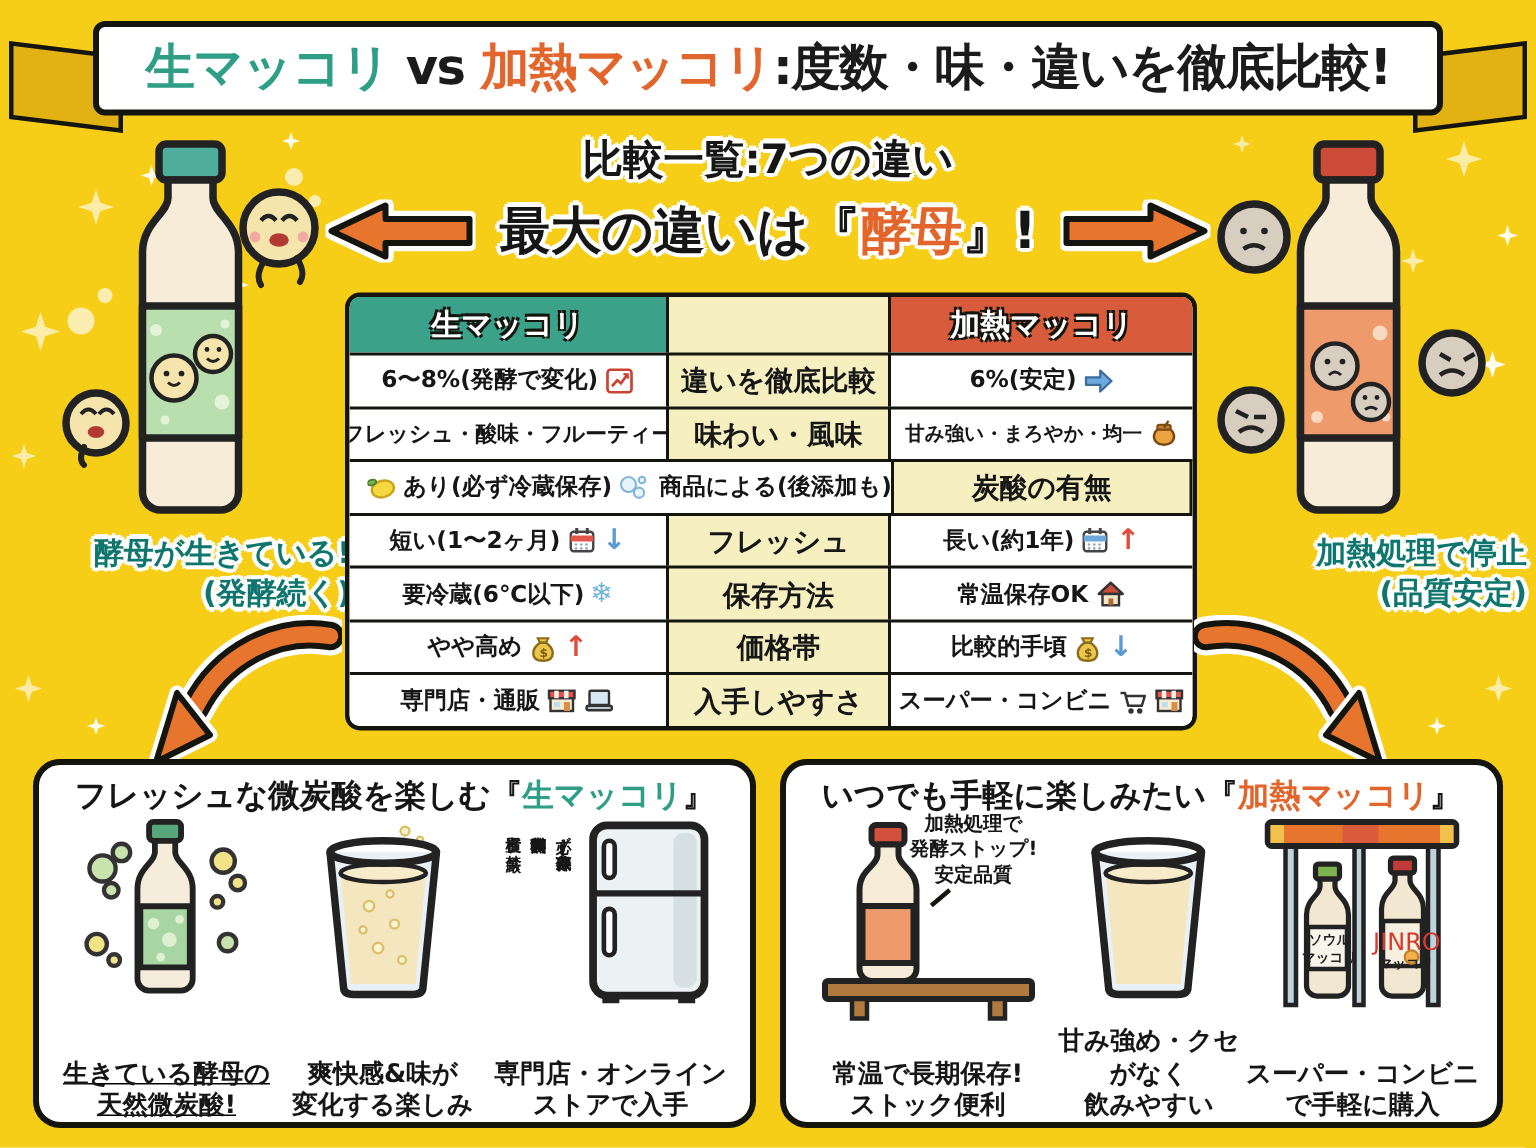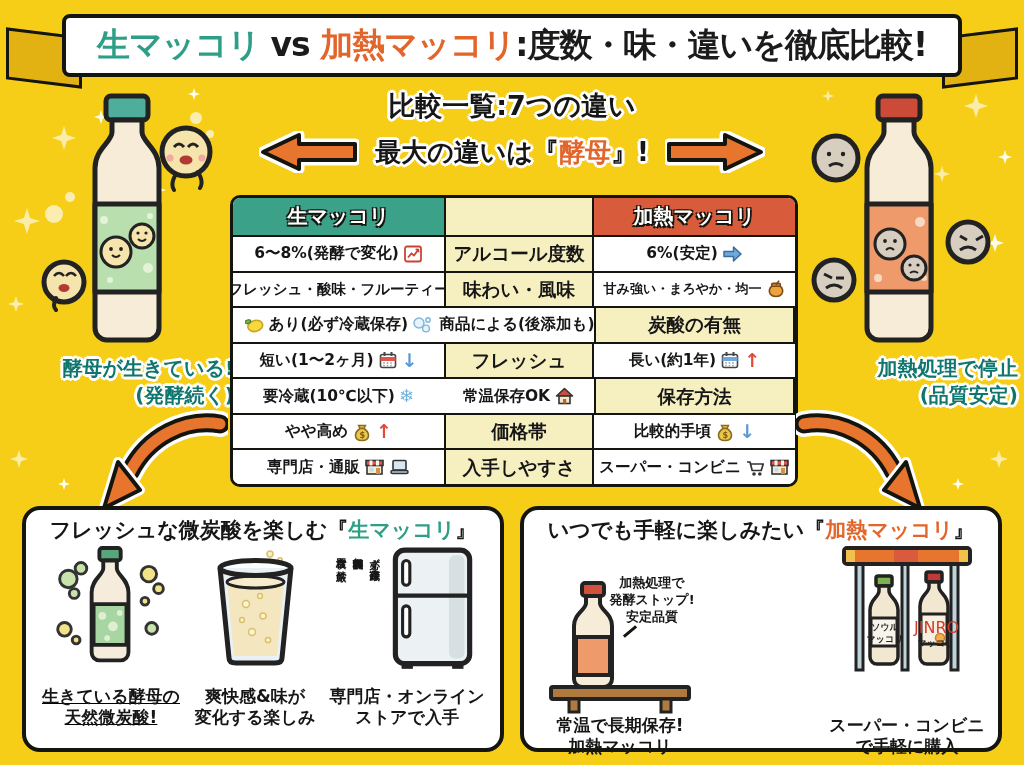--- a/index.html
+++ b/index.html
@@ -16,21 +16,21 @@
   .tail-r{right:6px;transform:skewY(-7deg);}
   .banner{position:absolute;left:62px;top:14px;width:900px;height:63px;background:#FFFFFF;border:4px solid #15150f;border-radius:8px;display:flex;align-items:center;justify-content:center;box-sizing:border-box;}
   .banner .t{font-size:33px;font-weight:800;letter-spacing:-1px;color:#1b1b1b;white-space:nowrap;}
   .c-teal{color:#2E9F86;}
   .c-orange{color:#E2662B;}
 
   
   .ow{text-shadow:-2px -2px 0 #fff,2px -2px 0 #fff,-2px 2px 0 #fff,2px 2px 0 #fff,0 -3px 0 #fff,0 3px 0 #fff,-3px 0 0 #fff,3px 0 0 #fff;}
   .sub1{position:absolute;left:0;right:0;top:88px;text-align:center;font-size:27px;font-weight:800;color:#161616;}
   .sub2{position:absolute;left:0;right:0;top:131px;display:flex;align-items:center;justify-content:center;gap:16px;}
-  .sub2 .txt{font-size:26px;font-weight:800;color:#161616;white-space:nowrap;}
+  .sub2 .txt{font-size:34px;font-weight:800;color:#161616;white-space:nowrap;}
 
   
   .bottle-big{position:absolute;width:200px;height:262px;}
   .side-note{position:absolute;top:355px;text-align:right;font-size:20px;font-weight:800;color:#0f766e;white-space:pre-line;line-height:1.35;}
 
   
   .cmp{position:absolute;left:230px;top:195px;width:568px;height:292px;background:#fff;border:3.5px solid #15150f;border-radius:10px;box-sizing:border-box;display:grid;grid-template-columns:211px 150px 1fr;grid-template-rows:37px repeat(7,1fr);overflow:hidden;}
   .cell{display:flex;align-items:center;justify-content:center;gap:4px;border-top:2.5px solid #15150f;font-weight:700;font-size:15.5px;color:#161616;white-space:nowrap;background:#fff;}
   .cell.hd{border-top:none;font-size:20px;font-weight:800;color:#fff;text-shadow:-1.5px -1.5px 0 #15150f,1.5px -1.5px 0 #15150f,-1.5px 1.5px 0 #15150f,1.5px 1.5px 0 #15150f;}
   .hd.raw{background:#3BA189;}
@@ -42,21 +42,21 @@
   .ar.red{color:#E04B3A;}
   .ar.blue{color:#5B9BD5;}
   .snow{color:#6FB3DD;font-size:18px;font-weight:900;line-height:1;}
 
   
   .curve{position:absolute;top:410px;width:138px;height:102px;}
   .curve.l{left:90px;}
   .curve.r{left:796px;transform:scaleX(-1);}
 
   
-  .panel{position:absolute;top:506px;width:482px;height:246px;background:#fff;border:4px solid #15150f;border-radius:18px;box-sizing:border-box;padding:6px 10px 20px;display:flex;flex-direction:column;}
+  .panel{position:absolute;top:506px;width:482px;height:246px;background:#fff;border:4px solid #15150f;border-radius:18px;box-sizing:border-box;padding:6px 10px 0;display:flex;flex-direction:column;}
   .panel.left{left:22px;}
   .panel.right{left:520px;}
   .p-title{text-align:center;font-size:21px;font-weight:800;color:#161616;white-space:nowrap;}
   .p-body{display:flex;justify-content:space-between;flex:1;margin-top:2px;}
   .fig-col{display:flex;flex-direction:column;align-items:center;position:relative;}
   .caption{margin-top:auto;text-align:center;font-size:17px;font-weight:800;line-height:1.25;color:#161616;white-space:pre-line;}
   .vnote{writing-mode:vertical-rl;text-orientation:upright;font-size:10.5px;font-weight:800;color:#161616;line-height:1.6;height:122px;margin-top:4px;}
   .figpair{display:flex;align-items:flex-start;}
   .bench-note{position:absolute;right:-2px;top:-4px;width:112px;font-size:13px;font-weight:800;line-height:1.3;text-align:center;color:#161616;white-space:pre-line;}
   .pointer{display:block;width:16px;border-top:3px solid #15150f;transform:rotate(-40deg);margin:4px 0 0 26px;}
@@ -188,21 +188,21 @@
     <div class="cell hd heat">加熱マッコリ</div>
 
     <div class="cell">
       <span>6〜8%(発酵で変化)</span>
       <svg class="icon" width="20" height="20" viewBox="0 0 20 20">
           <rect x="2" y="2.5" width="16" height="15" rx="2" fill="#fff" stroke="#C94436" stroke-width="1.8"></rect>
           <polyline points="5,13.5 8.5,9.5 11,11.5 15,6" fill="none" stroke="#C94436" stroke-width="1.8"></polyline>
           <path d="M12.6 5.4 l2.8 0.2 0.2 2.8" fill="none" stroke="#C94436" stroke-width="1.6"></path>
         </svg>
     </div>
-    <div class="cell mid">アルコール度数</div>
+    <div class="cell mid">違いを徹底比較</div>
     <div class="cell">
       <span>6%(安定)</span>
       <svg class="icon" width="21" height="20" viewBox="0 0 21 20">
           <polygon points="2,7.5 11.5,7.5 11.5,3 19,10 11.5,17 11.5,12.5 2,12.5" fill="#6FA8DC" stroke="#3a6c9c" stroke-width="1.5" stroke-linejoin="round"></polygon>
         </svg>
     </div>
 
     <div class="cell" style="font-size:14.5px">フレッシュ・酸味・フルーティー</div>
     <div class="cell mid">味わい・風味</div>
     <div class="cell" style="font-size:13px">
@@ -271,32 +271,32 @@
             <circle cx="13" cy="13" r="0.9"></circle>
             <circle cx="6" cy="15.6" r="0.9"></circle>
             <circle cx="9.5" cy="15.6" r="0.9"></circle>
             <circle cx="13" cy="15.6" r="0.9"></circle>
           </g>
         </svg>
       <span class="ar red">↑</span>
     </div>
 
     <div class="cell">
-      <span>要冷蔵(10℃以下)</span>
+      <span>要冷蔵(6℃以下)</span>
       <span class="snow">❄</span>
     </div>
+    <div class="cell mid">保存方法</div>
     <div class="cell">
       <span>常温保存OK</span>
       <svg class="icon" width="21" height="20" viewBox="0 0 21 20">
           <polygon points="2.5,10 10.5,2.5 18.5,10" fill="#C94F3D" stroke="#333" stroke-width="1.6" stroke-linejoin="round"></polygon>
           <rect x="5" y="10" width="11" height="7.5" fill="#F3E6CB" stroke="#333" stroke-width="1.6"></rect>
           <rect x="9" y="13" width="3.2" height="4.5" fill="#A9692F"></rect>
         </svg>
     </div>
-    <div class="cell mid">保存方法</div>
 
     <div class="cell">
       <span>やや高め</span>
       <svg class="icon" width="20" height="20" viewBox="0 0 20 20">
           <polygon points="8,6.5 12,6.5 13.5,3.5 6.5,3.5" fill="#EBC64C" stroke="#8a6d1b" stroke-width="1.4"></polygon>
           <path d="M8 6.5 q-4.5 3 -4.5 7 q0 5 6.5 5 q6.5 0 6.5 -5 q0 -4 -4.5 -7 z" fill="#EBC64C" stroke="#8a6d1b" stroke-width="1.6"></path>
           <text x="7.6" y="16" font-size="8" font-weight="bold" fill="#7a5c10">$</text>
         </svg>
       <span class="ar red">↑</span>
     </div>
@@ -428,36 +428,46 @@
         </div>
         <div class="caption">専門店・オンライン
 ストアで入手</div>
       </div>
     </div>
   </div>
 
   <div class="panel right">
     <div class="p-title"><span>いつでも手軽に楽しみたい『</span><span class="c-orange">加熱マッコリ</span><span>』</span></div>
     <div class="p-body">
-      <div class="fig-col" style="width:172px;margin-top:33px;">
+      <div class="fig-col" style="width:172px;">
         <div class="bench-note"><span>加熱処理で
 発酵ストップ!
 安定品質</span><span class="pointer"></span></div>
         <svg width="150" height="134" viewBox="0 0 150 134" style="margin-top:2px;">
           <g stroke="#222" stroke-linejoin="round">
             <rect x="37" y="2" width="22" height="13" rx="3" fill="#D1513D" stroke-width="4"></rect>
             <path d="M41 15 h14 v7 c0 7 12 10 12 23 v53 a8 8 0 0 1 -8 8 h-22 a8 8 0 0 1 -8 -8 v-53 c0 -13 12 -16 12 -23 z" fill="#F6ECD8" stroke-width="4"></path>
             <rect x="31" y="56" width="34" height="38" fill="#EE9A6B" stroke-width="4"></rect>
           </g>
           <rect x="6" y="106" width="138" height="12" rx="2" fill="#B07A3F" stroke="#222" stroke-width="4"></rect>
           <rect x="24" y="118" width="10" height="13" fill="#B07A3F" stroke="#222" stroke-width="3"></rect>
           <rect x="116" y="118" width="10" height="13" fill="#B07A3F" stroke="#222" stroke-width="3"></rect>
         </svg>
         <div class="caption">常温で長期保存!
-加熱マッコリ</div>
+ストック便利</div>
+      </div>
+      <div class="fig-col" style="width:128px;">
+        <svg width="95" height="122" viewBox="0 0 95 122">
+          <path d="M12 22 L21 112 Q21 117 28 117 H67 Q74 117 74 112 L83 22" fill="#E9F1F6" stroke="#222" stroke-width="5" stroke-linejoin="round"></path>
+          <path d="M19 36 L26 110 H69 L76 36 Z" fill="#F4E6BE"></path>
+          <ellipse cx="47.5" cy="36" rx="28.5" ry="6" fill="#F7ECC9" stroke="#222" stroke-width="3"></ellipse>
+          <ellipse cx="47.5" cy="22" rx="35.5" ry="7.5" fill="none" stroke="#222" stroke-width="5"></ellipse>
+        </svg>
+        <div class="caption">甘み強め・クセがなく
+飲みやすい</div>
       </div>
       <div class="fig-col" style="width:162px;">
         <div class="shelf-wrap">
           <svg width="130" height="128" viewBox="0 0 130 128">
             <rect x="14" y="18" width="7" height="106" fill="#BFD3DB" stroke="#222" stroke-width="3"></rect>
             <rect x="109" y="18" width="7" height="106" fill="#BFD3DB" stroke="#222" stroke-width="3"></rect>
             <rect x="60" y="18" width="6" height="106" fill="#BFD3DB" stroke="#222" stroke-width="3"></rect>
             <rect x="2" y="2" width="126" height="16" rx="3" fill="#E8752D" stroke="#222" stroke-width="4"></rect>
             <rect x="52" y="4" width="24" height="12" fill="#D95B3B"></rect>
             <rect x="4" y="4" width="9" height="12" fill="#F2C14B"></rect>

